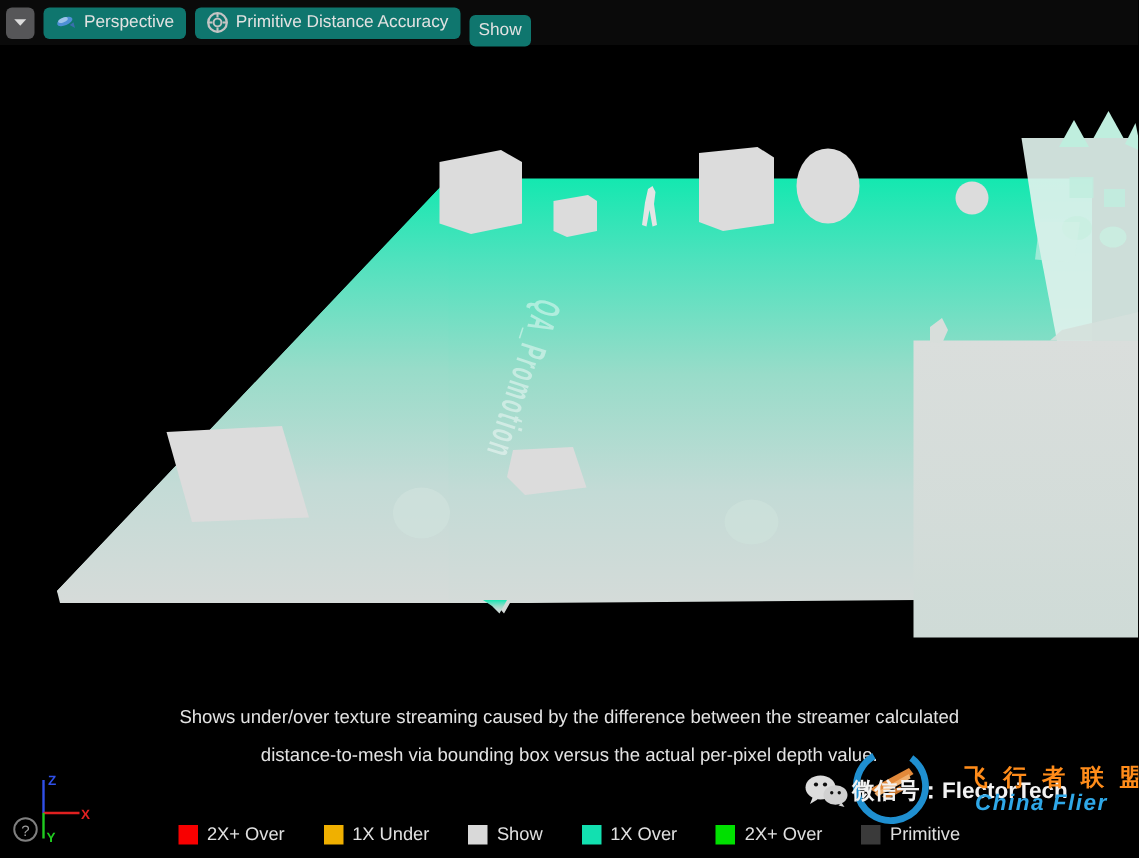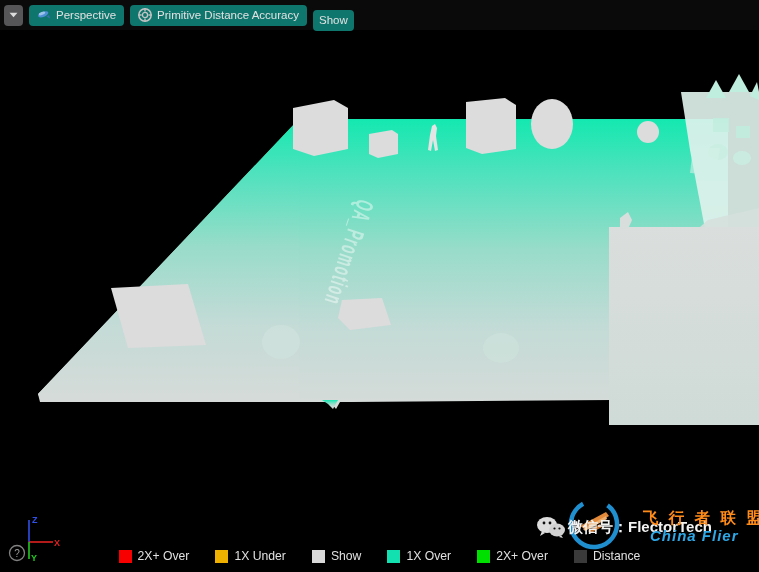--- a/index.html
+++ b/index.html
@@ -291,20 +291,24 @@
         <ellipse cx="281" cy="312" rx="19" ry="17" fill="#cfe2dc" opacity="0.75"></ellipse>
         <ellipse cx="501" cy="318" rx="18" ry="15" fill="#cfe2dc" opacity="0.6"></ellipse>
       </g>
 
       <g>
         <text id="floor-text" x="0" y="0" transform="translate(358,168) rotate(108) scale(1,1.9)" fill="#ffffff" opacity="0.45" font-family="Liberation Sans, sans-serif" font-size="13" font-weight="bold" letter-spacing="1.5">QA_Promotion</text>
       </g>
     </svg>
   </div>
 
+  <div id="description">
+    <span class="ln">Shows under/over texture streaming caused by the difference between the streamer calculated</span>
+    <span class="ln">distance-to-mesh via bounding box versus the actual per-pixel depth value.</span>
+  </div>
 
   <div id="watermark">
     <svg class="wm-wechat" viewBox="0 0 30 22">
       <ellipse cx="11" cy="9" rx="10" ry="8" fill="#f5f5f5"></ellipse>
       <path d="M 6 15 L 4 20 L 9 17 Z" fill="#f5f5f5"></path>
       <circle cx="8" cy="7" r="1.4" fill="#101010"></circle>
       <circle cx="14" cy="7" r="1.4" fill="#101010"></circle>
       <ellipse cx="21" cy="14" rx="8" ry="6.5" fill="#e8e8e8"></ellipse>
       <path d="M 25 19 L 27 22 L 23 21 Z" fill="#e8e8e8"></path>
       <circle cx="18.5" cy="12.5" r="1.1" fill="#101010"></circle>
@@ -339,21 +343,21 @@
     <div class="legend-item">
       <span class="legend-swatch" style="background: rgb(18, 224, 176);"></span>
       <span>1X Over</span>
     </div>
     <div class="legend-item">
       <span class="legend-swatch" style="background: rgb(0, 224, 0);"></span>
       <span>2X+ Over</span>
     </div>
     <div class="legend-item">
       <span class="legend-swatch" style="background: rgb(58, 58, 58);"></span>
-      <span>Distance</span>
+      <span>Primitive</span>
     </div>
   </div>
 
   <svg id="axis-gizmo" viewBox="0 0 56 52">
 
     <line x1="21" y1="30" x2="21" y2="8" stroke="#3050e8" stroke-width="1.6"></line>
     <text x="24" y="11" fill="#3050e8" font-family="Liberation Sans, sans-serif" font-size="9" font-weight="bold">Z</text>
 
     <line x1="21" y1="30" x2="45" y2="30" stroke="#e02020" stroke-width="1.6"></line>
     <text x="46" y="34" fill="#e02020" font-family="Liberation Sans, sans-serif" font-size="9" font-weight="bold">X</text>

